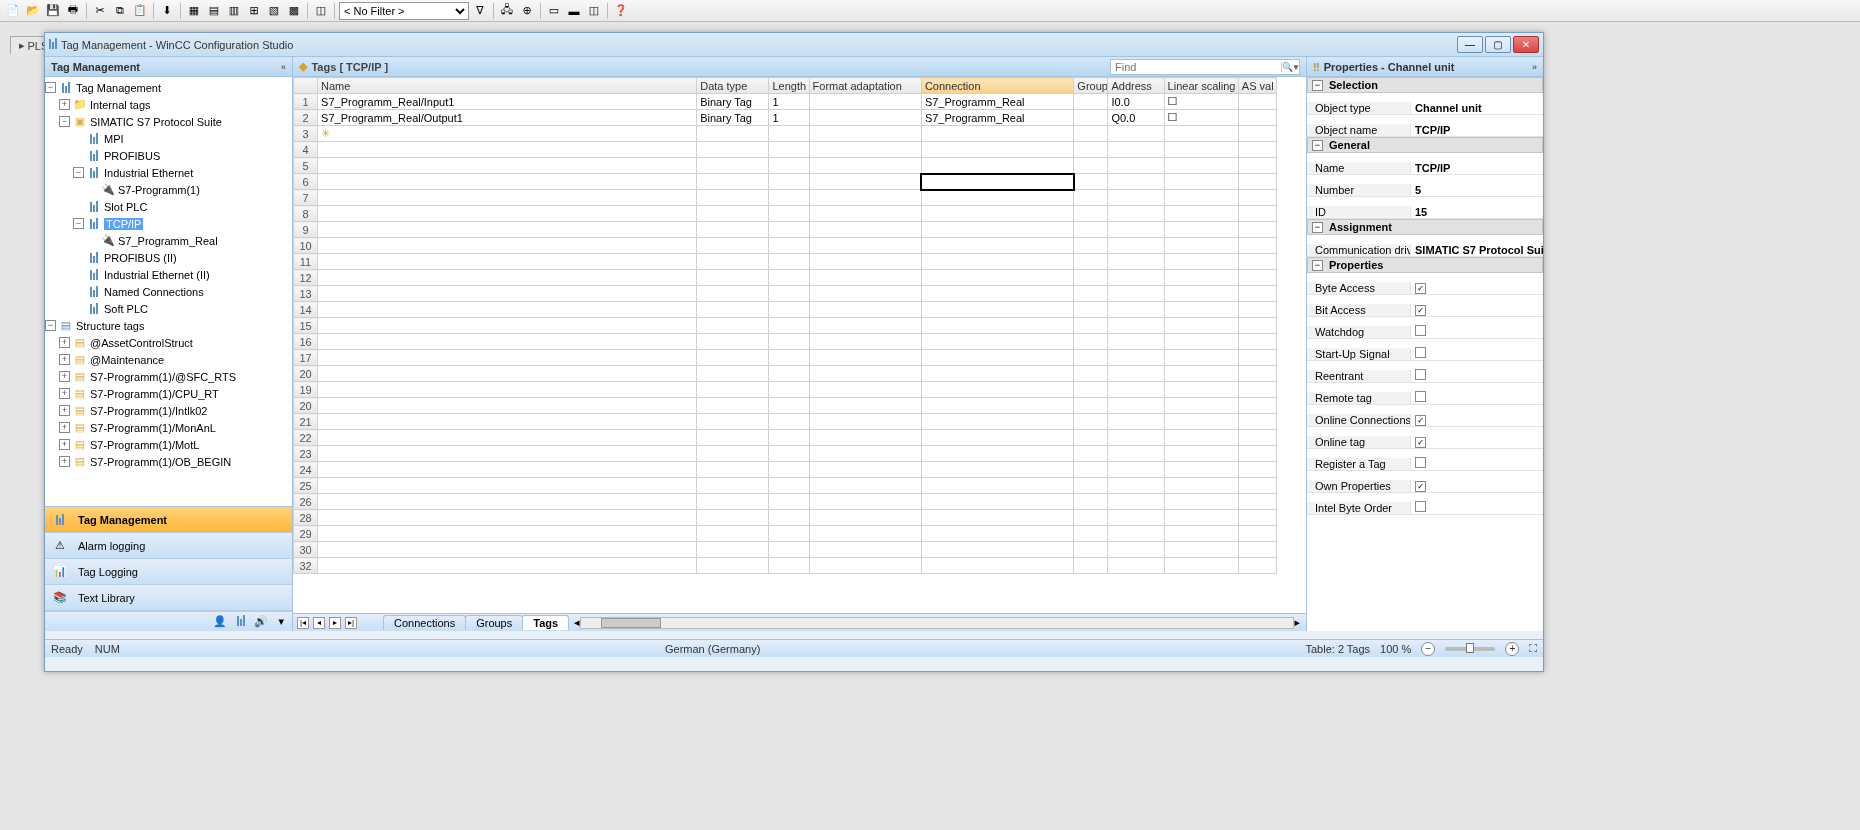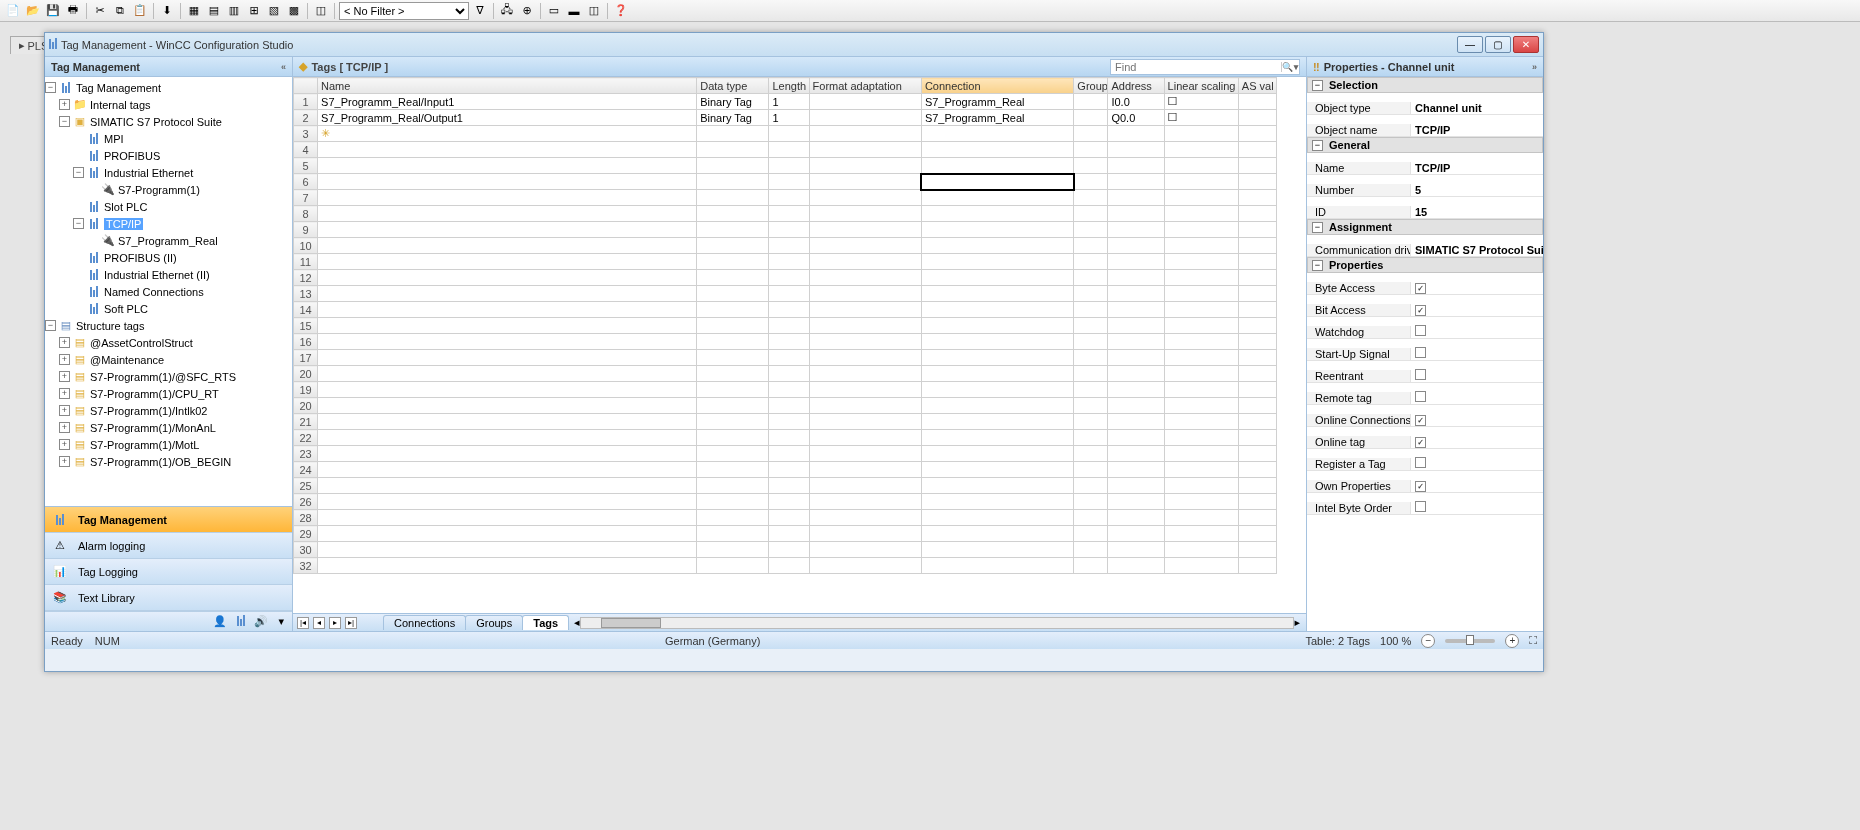--- a/index.html
+++ b/index.html
@@ -60,21 +60,21 @@
 .hscroll .thumb { position:absolute; left:20px; width:60px; top:0; bottom:0; background:#ccc; border:1px solid #999;}
 
 .right-panel { width:236px; display:flex; flex-direction:column; background:#fff;}
 .prop-table { flex:1; overflow:auto;}
 .prop-sec { background:#e2e2e2; border:1px solid #c4c4c4; padding:1px 4px; font-weight:bold; display:flex; align-items:center; gap:3px;}
 .prop-row { display:flex; border-bottom:1px solid #e2e2e2; height:22px; align-items:flex-end;}
 .prop-key { width:104px; padding-left:8px; background:#f3f3f3; border-right:1px solid #e2e2e2; overflow:hidden; white-space:nowrap;}
 .prop-val { flex:1; padding-left:4px; overflow:hidden; white-space:nowrap;font-weight:bold;}
 .chk { width:11px; height:11px; border:1px solid #888; display:inline-flex; align-items:center; justify-content:center; font-size:8px; background:#fff; color:#444;}
 
-.statusbar { height:18px; background:linear-gradient(#e4eefb,#c8dff4); border-top:1px solid #a5c2df; display:flex; align-items:center; padding:0 6px; gap:12px; font-size:11px; color:#333;}
+.statusbar { height:18px; background:linear-gradient(#e4eefb,#c8dff4); border-top:1px solid #a5c2df; display:flex; align-items:center; padding:0 6px; gap:12px; font-size:11px; color:#333;margin-top:8px;}
 .statusbar .sb-right { margin-left:auto; display:flex; align-items:center; gap:10px;}
 .zoom-btn { width:14px; height:14px; border:1px solid #888; border-radius:7px; display:flex; align-items:center; justify-content:center; font-size:10px; background:#fff; cursor:pointer;}
 .zoom-slider { width:50px; height:4px; background:#bbb; position:relative; border-radius:2px;}
 .zoom-slider .knob { position:absolute; width:8px; height:10px; background:#fff; border:1px solid #777; left:21px; top:-4px;}
 .bars-blue { display:inline-flex; gap:1px; align-items:flex-end;}
 .bars-blue span { width:2px; background:#5a8fd0; display:inline-block;}
 </style>
 </head>
 <body>
 

